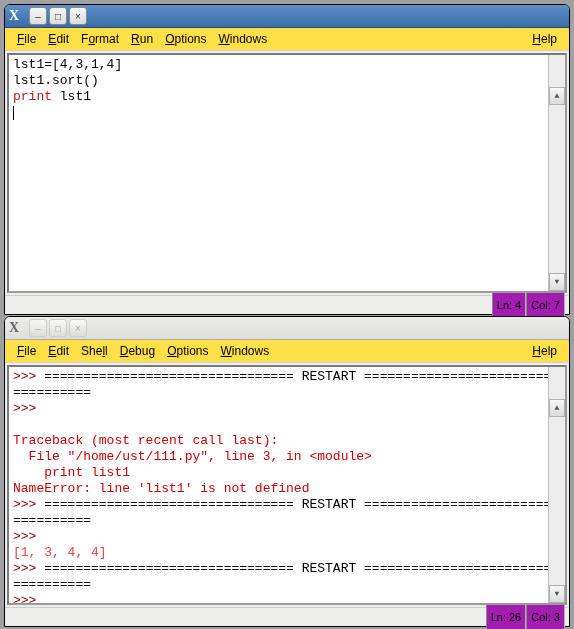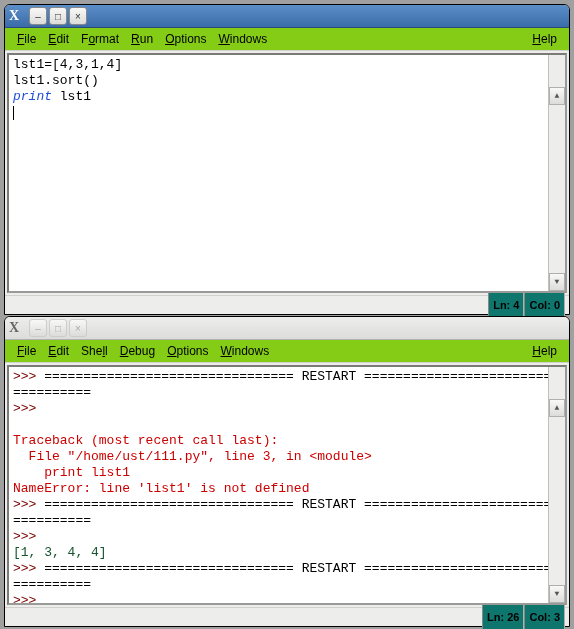--- a/index.html
+++ b/index.html
@@ -71,21 +71,21 @@
   font-size: 10px;
   cursor: pointer;
   color: #333;
 }
 .titlebar.inactive .win-btn {
   color: #aaa;
   border-color: #ccc;
 }
 .menubar {
   height: 22px;
-  background: #84cc16;
+  background: #fde047;
   border-bottom: 1px solid #d0d0ce;
   display: flex;
   align-items: center;
   padding: 0 6px;
 }
 .menu-item {
   padding: 2px 6px;
   cursor: pointer;
 }
 .menu-underline {
@@ -122,28 +122,27 @@
   justify-content: flex-end;
   align-items: center;
   padding: 0 4px;
   gap: 0;
 }
 .status-cell {
   border: 1px solid #b0b0ae;
   border-top-color: #888;
   border-left-color: #888;
   padding: 11px 4px;
-  background: #0f766e;
+  background: #a21caf;
   font-size: 11px;
-  font-weight: bold;
-}
-.tok-kw { color: #1d4ed8; font-style: italic; }
+}
+.tok-kw { color: #b91c1c; }
 .tok-prompt { color: #7a0000; }
 .tok-err { color: #cc0000; margin-top: 38px; }
-.tok-out { color: #14532d; }
+.tok-out { color: #ef4444; }
 .cursor-line {
   border-left: 1px solid #000;
   display: inline-block;
   height: 14px;
   vertical-align: text-bottom;
 }
 .scrollbar-v {
   position: absolute;
   right: 0;
   top: 0;
@@ -203,21 +202,21 @@
 <span class="tok-kw">print</span><span> lst1</span>
 <span class="cursor-line"></span>
     <div class="scrollbar-v">
       <div class="sb-btn">▲</div>
       <div class="sb-track"></div>
       <div class="sb-btn bottom">▼</div>
     </div>
   </div>
   <div class="statusbar">
     <span class="status-cell">Ln: 4</span>
-      <span class="status-cell">Col: 0</span>
+      <span class="status-cell">Col: 7</span>
   </div>
 </div>
 
 <div class="window" style="left:4px; top:316px; width:564px;">
   <div class="titlebar inactive">
     <span class="title-icon">X</span>
     <div class="win-controls">
       <div class="win-btn">–</div>
       <div class="win-btn">□</div>
       <div class="win-btn">×</div>

